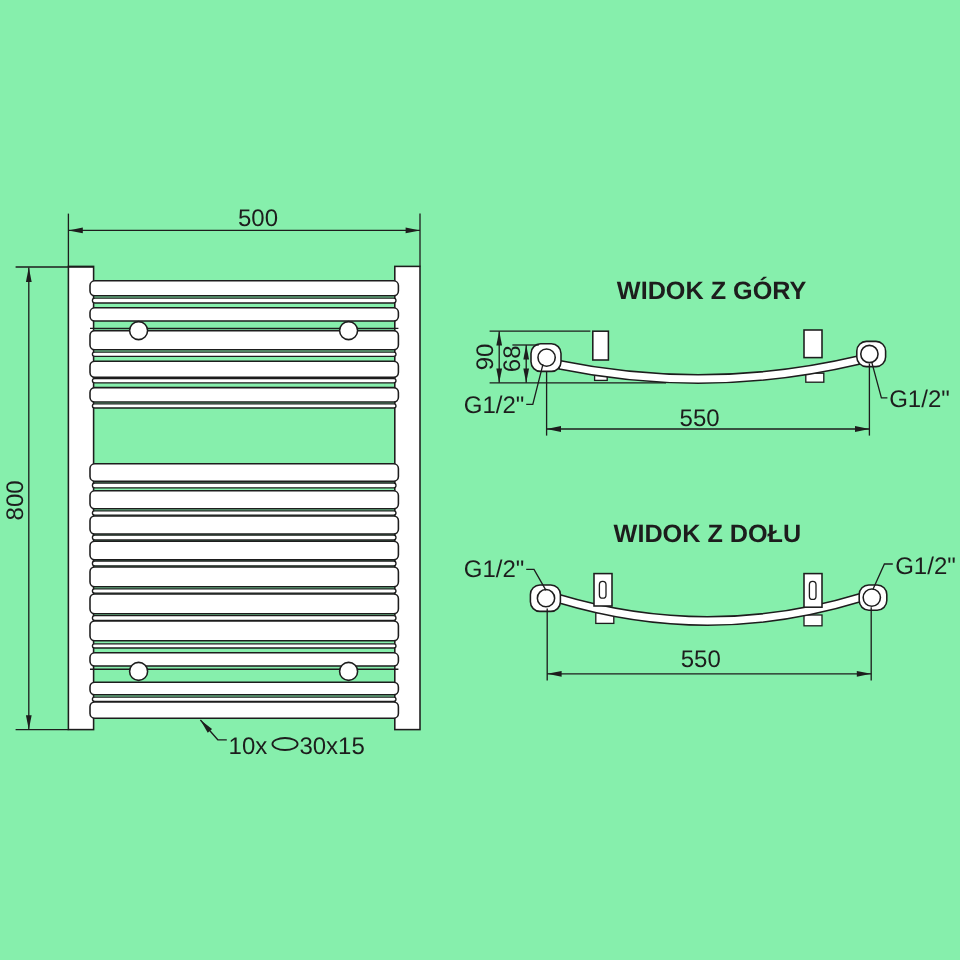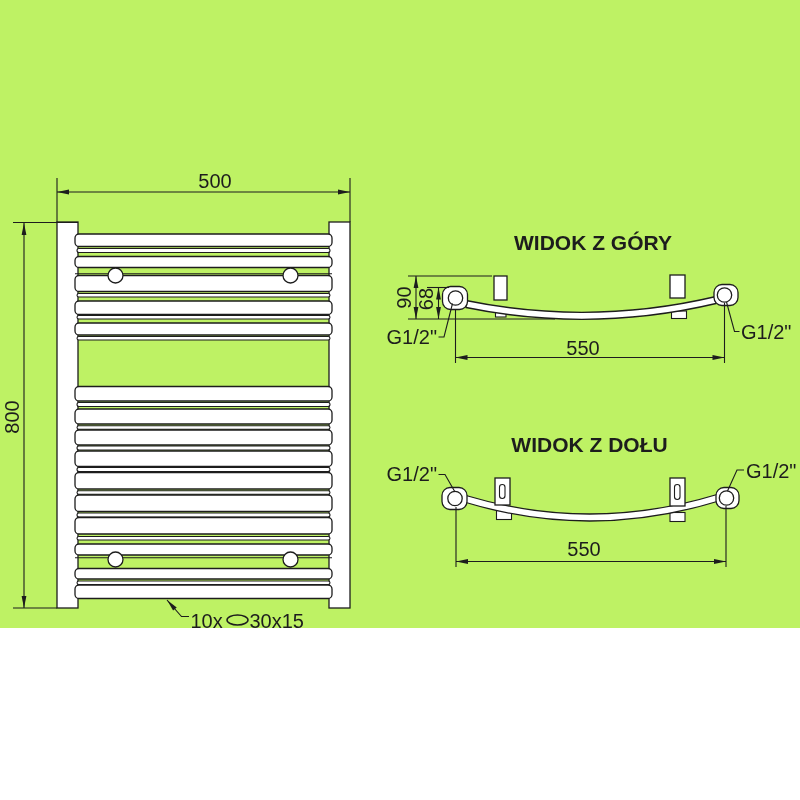--- a/index.html
+++ b/index.html
@@ -1,16 +1,16 @@
 <!DOCTYPE html>
 <html><head>
 <meta charset="utf-8">
 <style>
   html,body{margin:0;padding:0;background:#ffffff;}
-  #stage{width:800px;height:628px;background:#bef264;position:relative;overflow:hidden;}
+  #stage{width:800px;height:800px;background:#86efac;position:relative;overflow:hidden;}
   svg{display:block;}
   text{font-family:"Liberation Sans",sans-serif;fill:#1d1d1d;}
   .t20{font-size:20px;}
   .t21{font-size:20px;}
   .title{font-size:21px;font-weight:700;}
   .fw{fill:#ffffff;stroke:#1d1d1d;stroke-width:1.3;}
   .thin{stroke-width:1.1;}
   .dim{stroke:#1d1d1d;stroke-width:1.1;fill:none;}
   .arr{fill:#1d1d1d;stroke:none;}
   .glyph{fill:none;stroke:#1d1d1d;stroke-width:1.5;}

